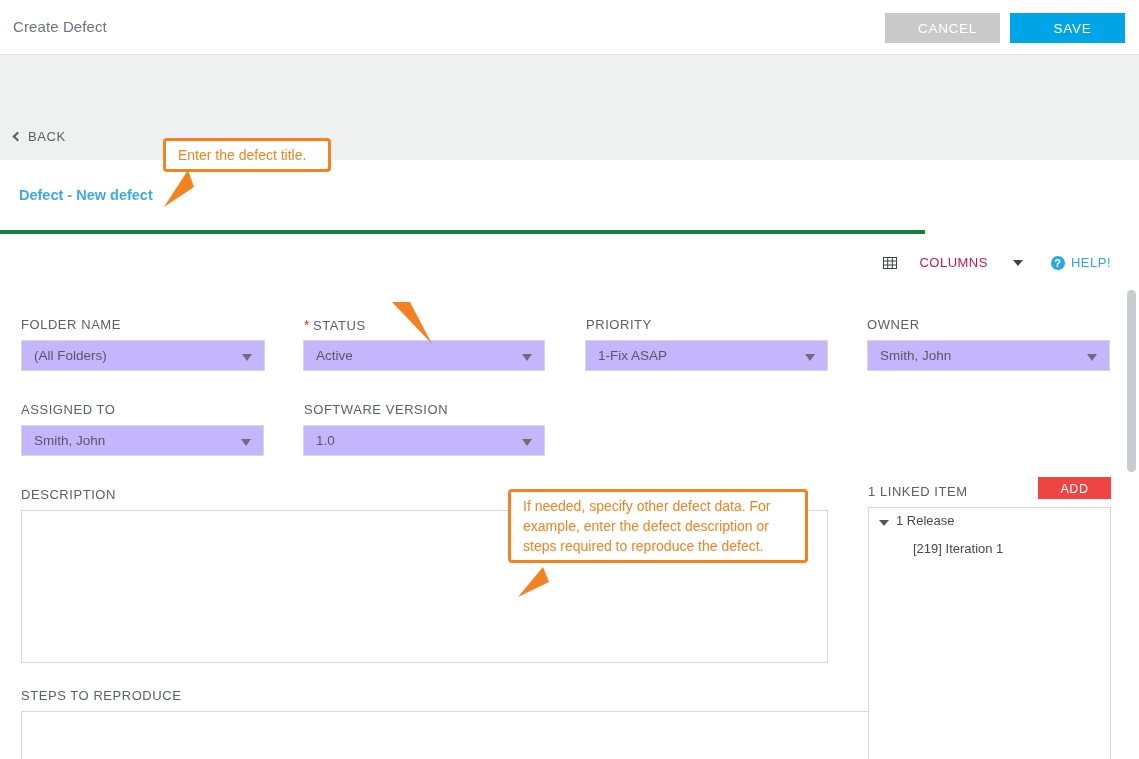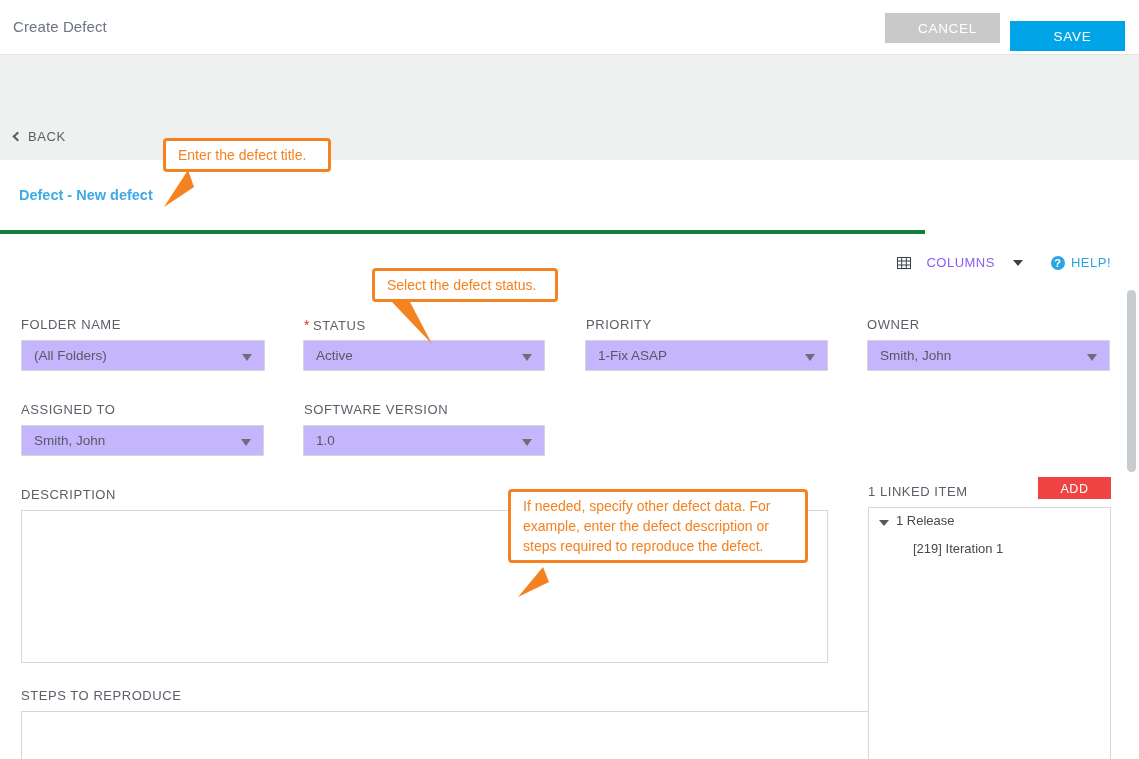--- a/index.html
+++ b/index.html
@@ -22,21 +22,21 @@
     position: absolute; left: 13px; top: 18px;
     font-size: 15px; color: #6b7480; letter-spacing: .1px;
   }
   .btn {
     position: absolute; top: 13px; height: 30px;
     border: none; color: #fff; font-size: 13.5px; letter-spacing: .7px;
     font-family: "Liberation Sans", sans-serif;
     cursor: pointer; text-align: center; line-height: 30px; padding-left: 16px;
   }
   .btn-cancel { left: 885px; width: 115px; background: #c9c9c9; }
-  .btn-save   { left: 1010px; width: 115px; background: #00a5e8; margin-top: 8px; }
+  .btn-save   { left: 1010px; width: 115px; background: #00a5e8; }
 
   
   .backstrip {
     position: absolute; left: 0; top: 55px; width: 1139px; height: 105px;
     background: #eff1f0;
   }
   .back-link {
     position: absolute; left: 14px; top: 74px;
     font-size: 13px; color: #5a5f66; letter-spacing: .6px; cursor: pointer;
     display: flex; align-items: center; gap: 7px;
@@ -69,21 +69,21 @@
   }
   .crumb-link {
     position: absolute; left: 19px; top: 27px;
     font-size: 14.5px; color: #3fa9e5; cursor: pointer;
   }
 
   
   .content { position: absolute; left: 0; top: 235px; width: 1139px; height: 524px; background:#fff; }
 
   .toolbar-right { position: absolute; right: 28px; top: 20px; display: flex; align-items: center; gap: 28px; }
-  .columns-btn { display: flex; align-items: center; gap: 15px; font-size: 13px; color: #8b5cf6; letter-spacing: .5px; cursor: pointer; }
+  .columns-btn { display: flex; align-items: center; gap: 22px; font-size: 13px; color: #be185d; letter-spacing: .5px; cursor: pointer; }
   .grid-icon { width: 14px; height: 12px; position: relative; }
   .caret-dn { width: 0; height: 0; border-left: 5px solid transparent; border-right: 5px solid transparent; border-top: 6px solid #3d4246; margin-left: 3px; }
   .help-btn { display: flex; align-items: center; gap: 6px; font-size: 13px; color: #2ba6e0; letter-spacing: .5px; cursor: pointer; }
   .qmark { width: 14px; height: 14px; border-radius: 50%; background: #2ba6e0; color: #fff; font-size: 11px; font-weight: bold; line-height: 14px; text-align: center; }
 
   .field-label {
     position: absolute; font-size: 13px; color: #5a6068; letter-spacing: .55px;
   }
   .req-star { color: #e03127; font-size: 14px; margin-right: 3px; }
   .select-box {
@@ -242,20 +242,19 @@
   </div>
 
   <svg class="callout-svg" style="left:150px; top:165px; width:200px; height:60px;">
     <polygon points="38,5 14,42 44,22" fill="#f58220"></polygon>
   </svg>
   <div class="callout" style="left:163px; top:138px; width:168px;">Enter the defect title.</div>
 
   <svg class="callout-svg" style="left:370px; top:300px; width:120px; height:60px;">
     <polygon points="22,2 62,44 40,2" fill="#f58220"></polygon>
   </svg>
-  <div class="callout" style="left:372px; top:268px; width:186px;">Select the defect status.</div>
 
   <svg class="callout-svg" style="left:505px; top:565px; width:120px; height:40px;">
     <polygon points="38,2 13,32 44,17" fill="#f58220"></polygon>
   </svg>
   <div class="callout" style="left:508px; top:489px; width:300px;">If needed, specify other defect data. For example, enter the defect description or steps required to reproduce the defect.</div>
 
 </div>
 
 </body></html>

